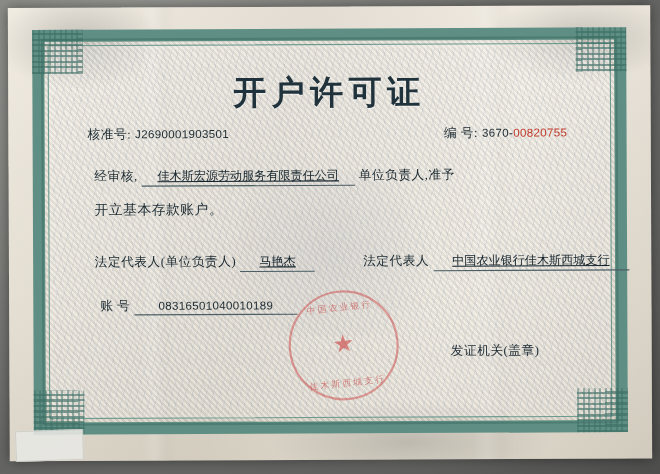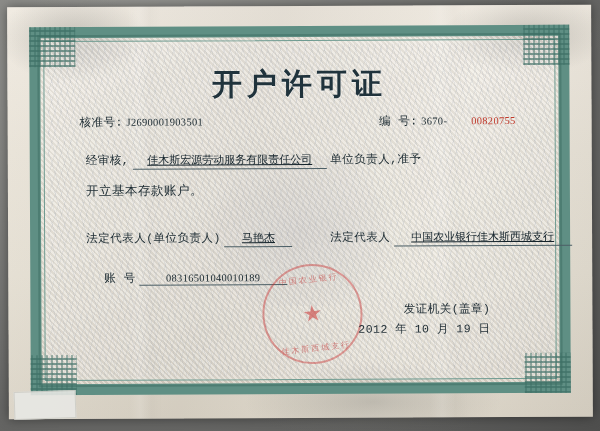--- a/index.html
+++ b/index.html
@@ -136,63 +136,62 @@
     margin-top: 16px;
     text-shadow: 0 1px 0 rgba(255,255,255,0.5);
   }
   .row {
     position: absolute;
     font-size: 11px;
     color: #1b2a31;
     white-space: nowrap;
   }
   .label {
-    font-family: Liberation Mono, monospace;
+    font-family: Liberation Serif, serif;
     font-size: 11.5px;
     letter-spacing: 0.5px;
   }
   .value {
     font-family: "DejaVu Sans", "Liberation Sans", sans-serif;
     font-size: 11px;
     color: #14232b;
     text-decoration: underline;
   }
   .val-under {
     display: inline-block;
     border-bottom: 1px solid #4c5f66;
     padding: 0 4px 1px 4px;
     text-align: center;
   }
   .red {
     color: #c0392b;
     font-family: "DejaVu Sans Mono", "Liberation Mono", monospace;
     letter-spacing: 1px;
-    margin-left: 24px;
   }
   .mono {
-    font-family: Liberation Serif, serif;
+    font-family: Liberation Sans, sans-serif;
     font-size: 10.5px;
     letter-spacing: 0.3px;
   }
   
   #line-codes { top: 66px; left: 28px; right: 28px; }
   #line-codes .left { position: absolute; left: 0; top: 0; }
   #line-codes .right { position: absolute; right: 4px; top: 0; }
 
   #line-approve { top: 104px; left: 34px; }
   #line-open    { top: 134px; left: 34px; }
   #line-rep     { top: 182px; left: 34px; }
   #line-bank    { top: 182px; left: 278px; }
-  #line-acct    { top: 222px; left: 52px; }
+  #line-acct    { top: 222px; left: 39px; }
 
   #issuer {
     position: absolute;
     right: 58px;
-    top: 252px;
-    text-align: right;
+    top: 262px;
+    text-align: center;
     font-size: 11.5px;
     line-height: 20px;
   }
   
   #seal {
     position: absolute;
     left: 210px;
     top: 216px;
     width: 96px;
     height: 96px;
@@ -305,20 +304,19 @@
       </div>
 
       <div id="seal">
         <div class="seal-text">中国农业银行</div>
         <div class="inner-star">★</div>
         <div class="seal-text bottom">佳木斯西城支行</div>
       </div>
 
       <div id="issuer">
         <div class="label">发证机关(盖章)</div>
-        <div class="label">2012 年 10 月 19 日</div>
       </div>
 
     </div>
   </div>
 
   <div id="corner-tag"></div>
 </div>
 
 </body></html>

